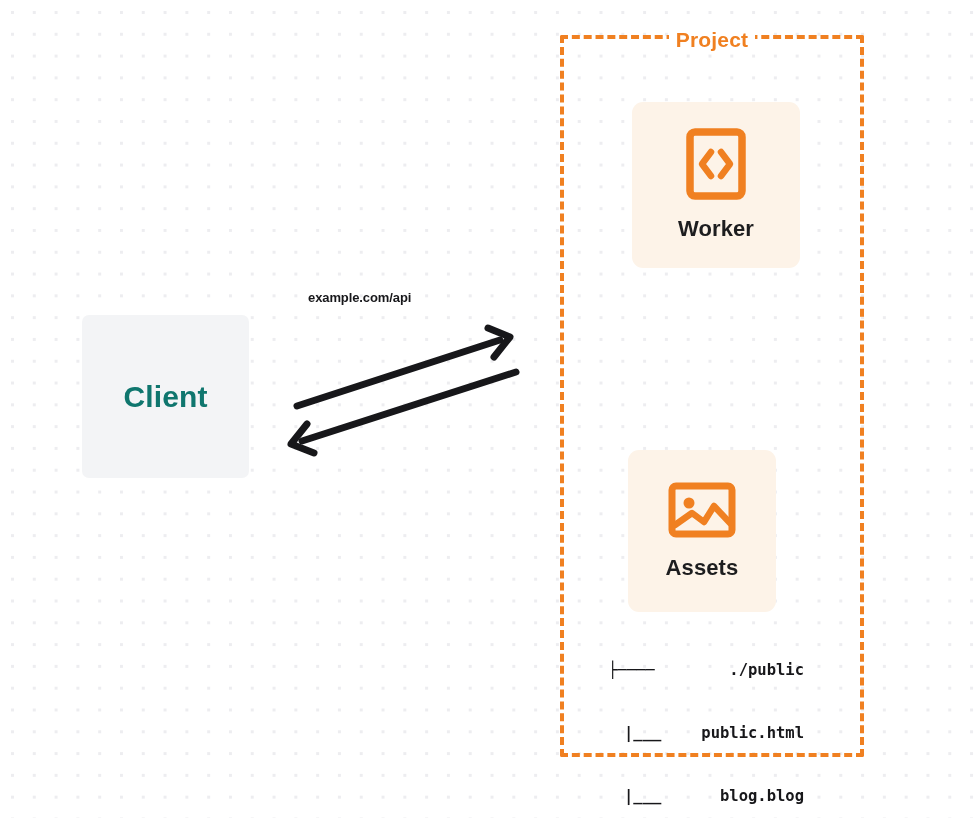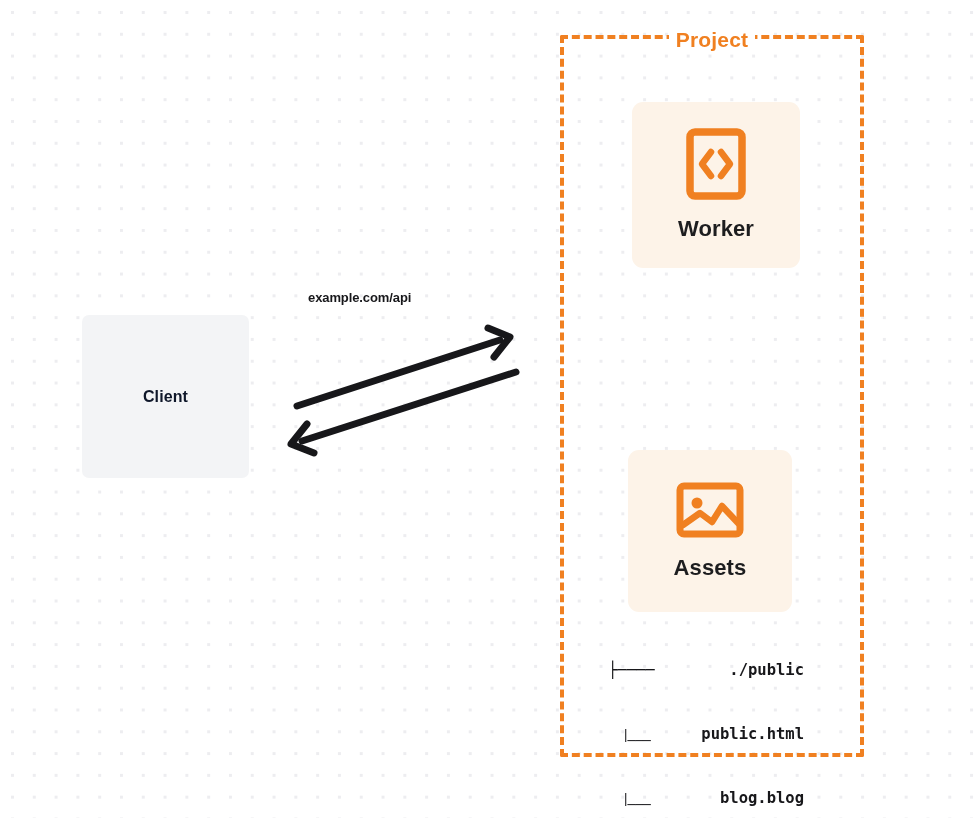--- a/index.html
+++ b/index.html
@@ -31,23 +31,23 @@
     top: 315px;
     width: 167px;
     height: 163px;
     background: #f3f4f6;
     border-radius: 7px;
     display: flex;
     align-items: center;
     justify-content: center;
   }
   #client-node .node-label {
-    font-size: 16px;
-    font-weight: bold;
-    color: #0f172a;
+    font-size: 30px;
+    font-weight: bold;
+    color: #0f766e;
     letter-spacing: 0.1px;
   }
 
   
   #connector-svg {
     position: absolute;
     left: 0;
     top: 0;
     width: 980px;
     height: 818px;
@@ -104,21 +104,21 @@
   }
   #worker-card {
     left: 632px;
     top: 102px;
     width: 168px;
     height: 166px;
   }
   #assets-card {
     left: 628px;
     top: 450px;
-    width: 164px;
+    width: 148px;
     height: 162px;
   }
   .service-card .card-icon {
     line-height: 0;
     margin-bottom: 16px;
   }
   .service-card .card-label {
     font-size: 22px;
     font-weight: bold;
     color: #1d1d1f;
@@ -144,21 +144,20 @@
   }
   #file-tree .tree-branch {
     flex: 0 0 auto;
   }
   #file-tree .tree-name {
     flex: 1 1 auto;
     text-align: right;
   }
   #file-tree .tree-row.child .tree-branch {
     padding-left: 16px;
-    font-family: Liberation Serif, serif;
   }
 </style>
 </head>
 <body>
 
 <div id="canvas">
 
   <div id="client-node">
     <span class="node-label">Client</span>
   </div>

